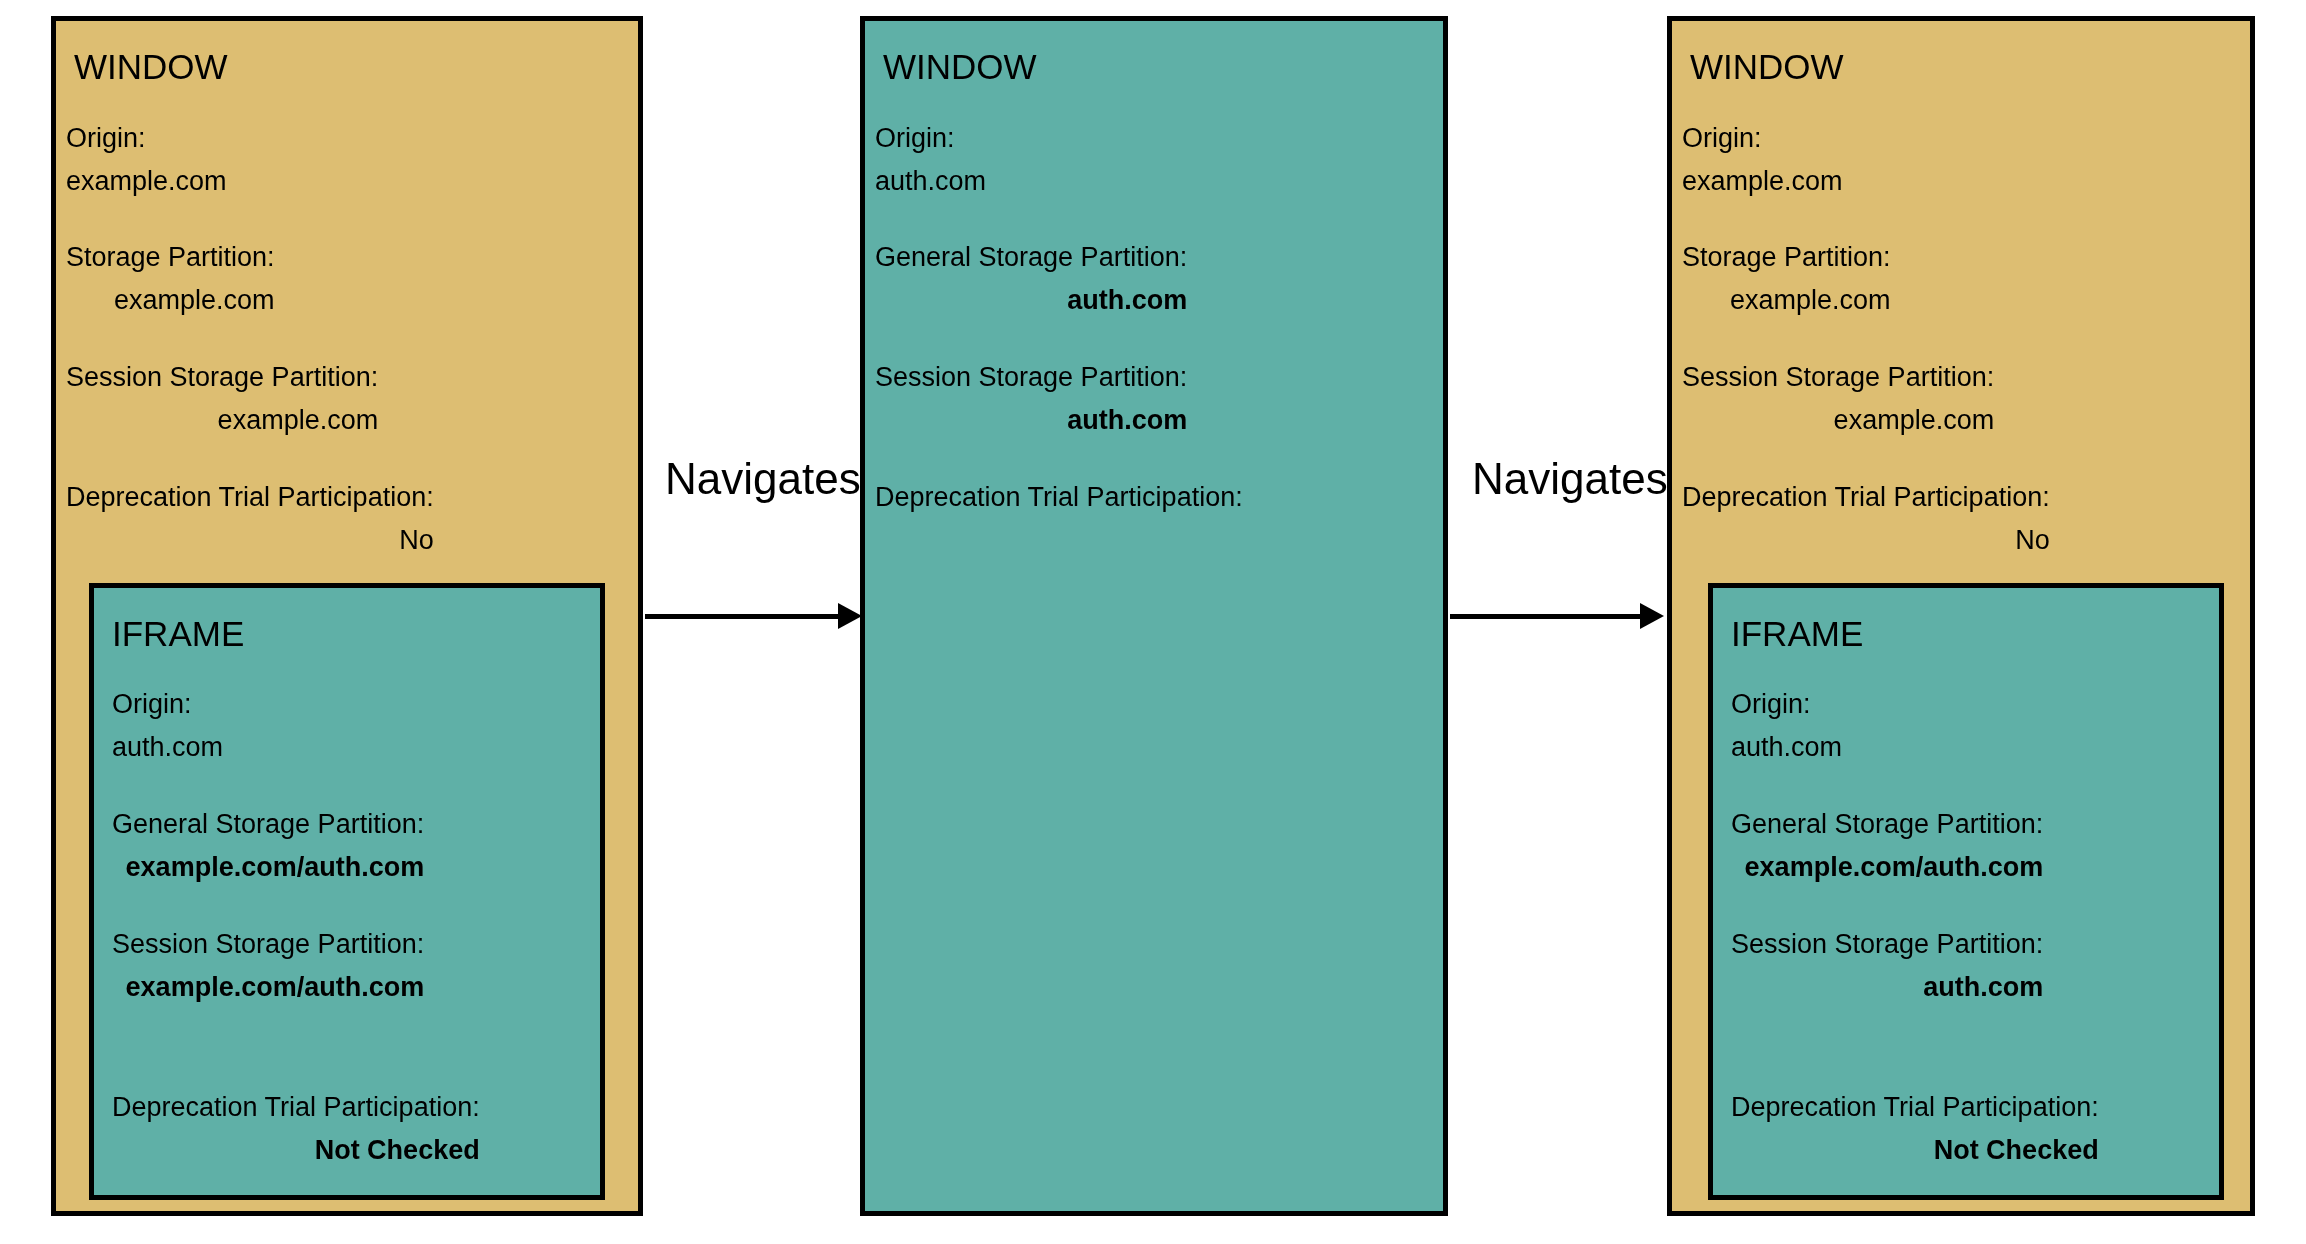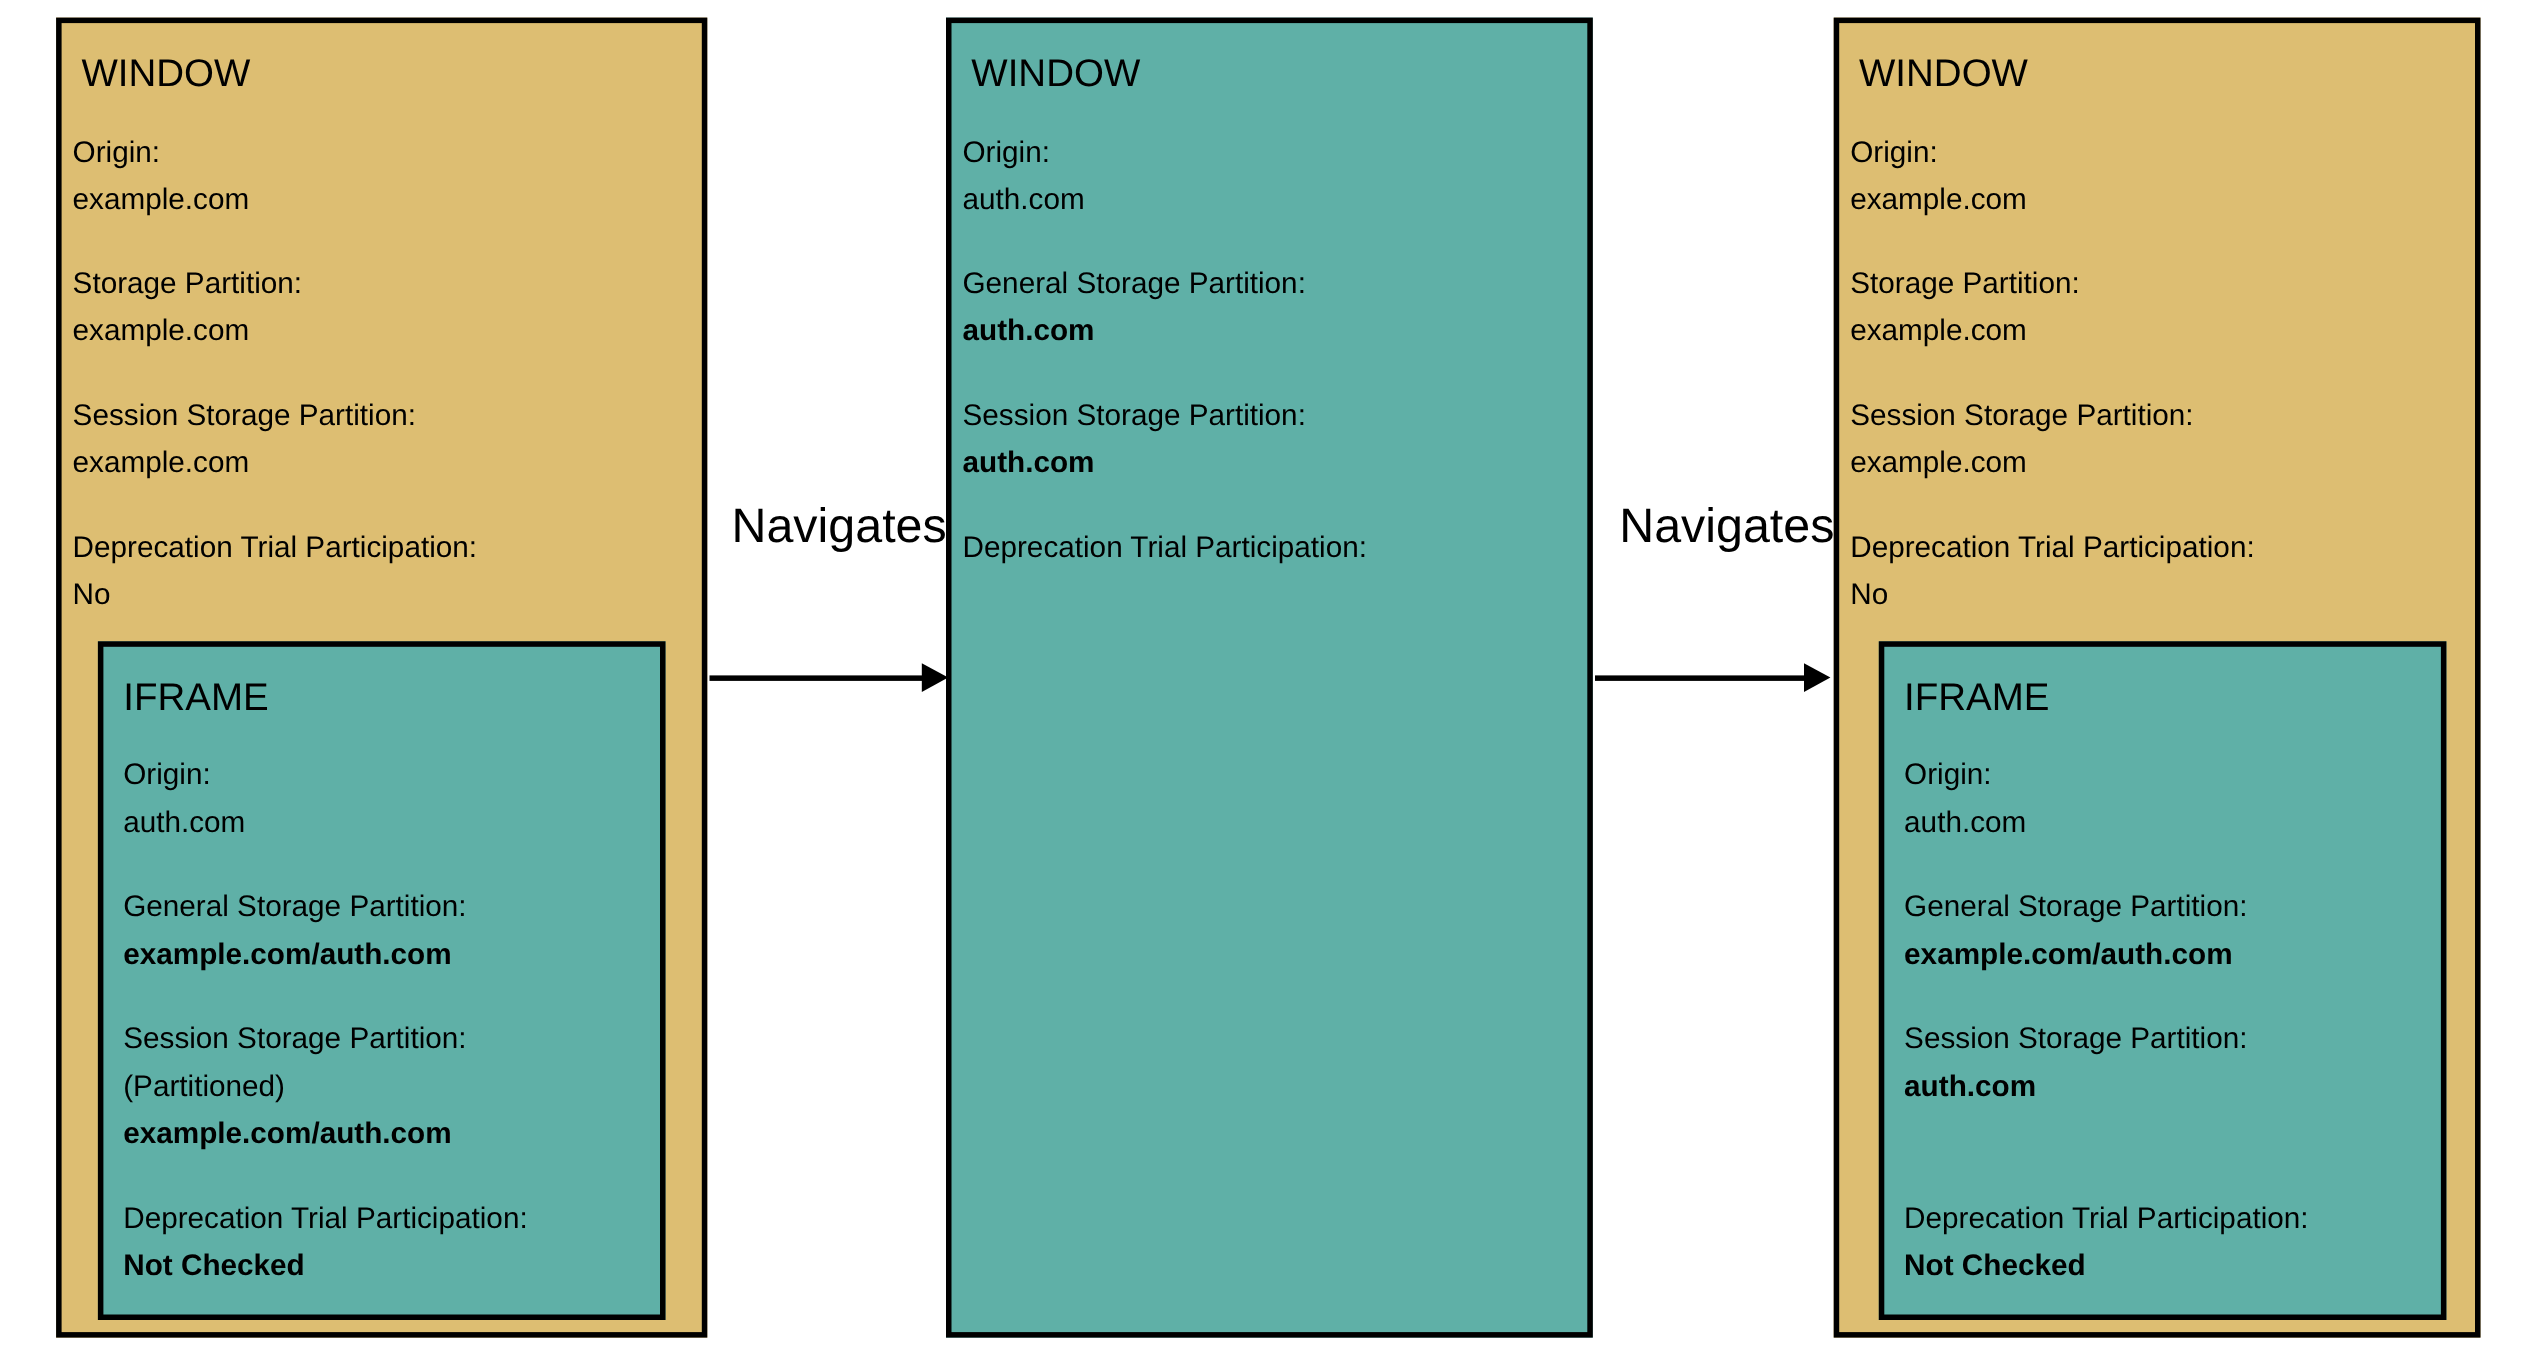--- a/index.html
+++ b/index.html
@@ -45,21 +45,21 @@
   .heading {
     font-size: 35px;
     line-height: 43px;
     font-weight: normal;
   }
   .field {
     font-size: 27px;
     line-height: 43px;
   }
   .field .lbl { display: block; font-weight: normal; }
-  .field .val { display: block; font-weight: normal; }
+  .field .val { display: block; font-weight: normal; text-align: right; }
   .field .val.b { font-weight: bold; }
   .field .sub { display: block; font-weight: normal; }
 
   
   .arrow-line {
     position: absolute;
     height: 5px;
     background: #000000;
   }
   .arrow-head {
@@ -115,21 +115,20 @@
         <span class="val">auth.com</span>
       </div>
 
       <div class="block field" style="left:18px; top:215px;">
         <span class="lbl">General Storage Partition:</span>
         <span class="val b">example.com/auth.com</span>
       </div>
 
       <div class="block field" style="left:18px; top:335px;">
         <span class="lbl">Session Storage Partition:</span>
-        <span class="sub">(Partitioned)</span>
         <span class="val b">example.com/auth.com</span>
       </div>
 
       <div class="block field" style="left:18px; top:498px;">
         <span class="lbl">Deprecation Trial Participation:</span>
         <span class="val b">Not Checked</span>
       </div>
     </div>
   </div>
 

